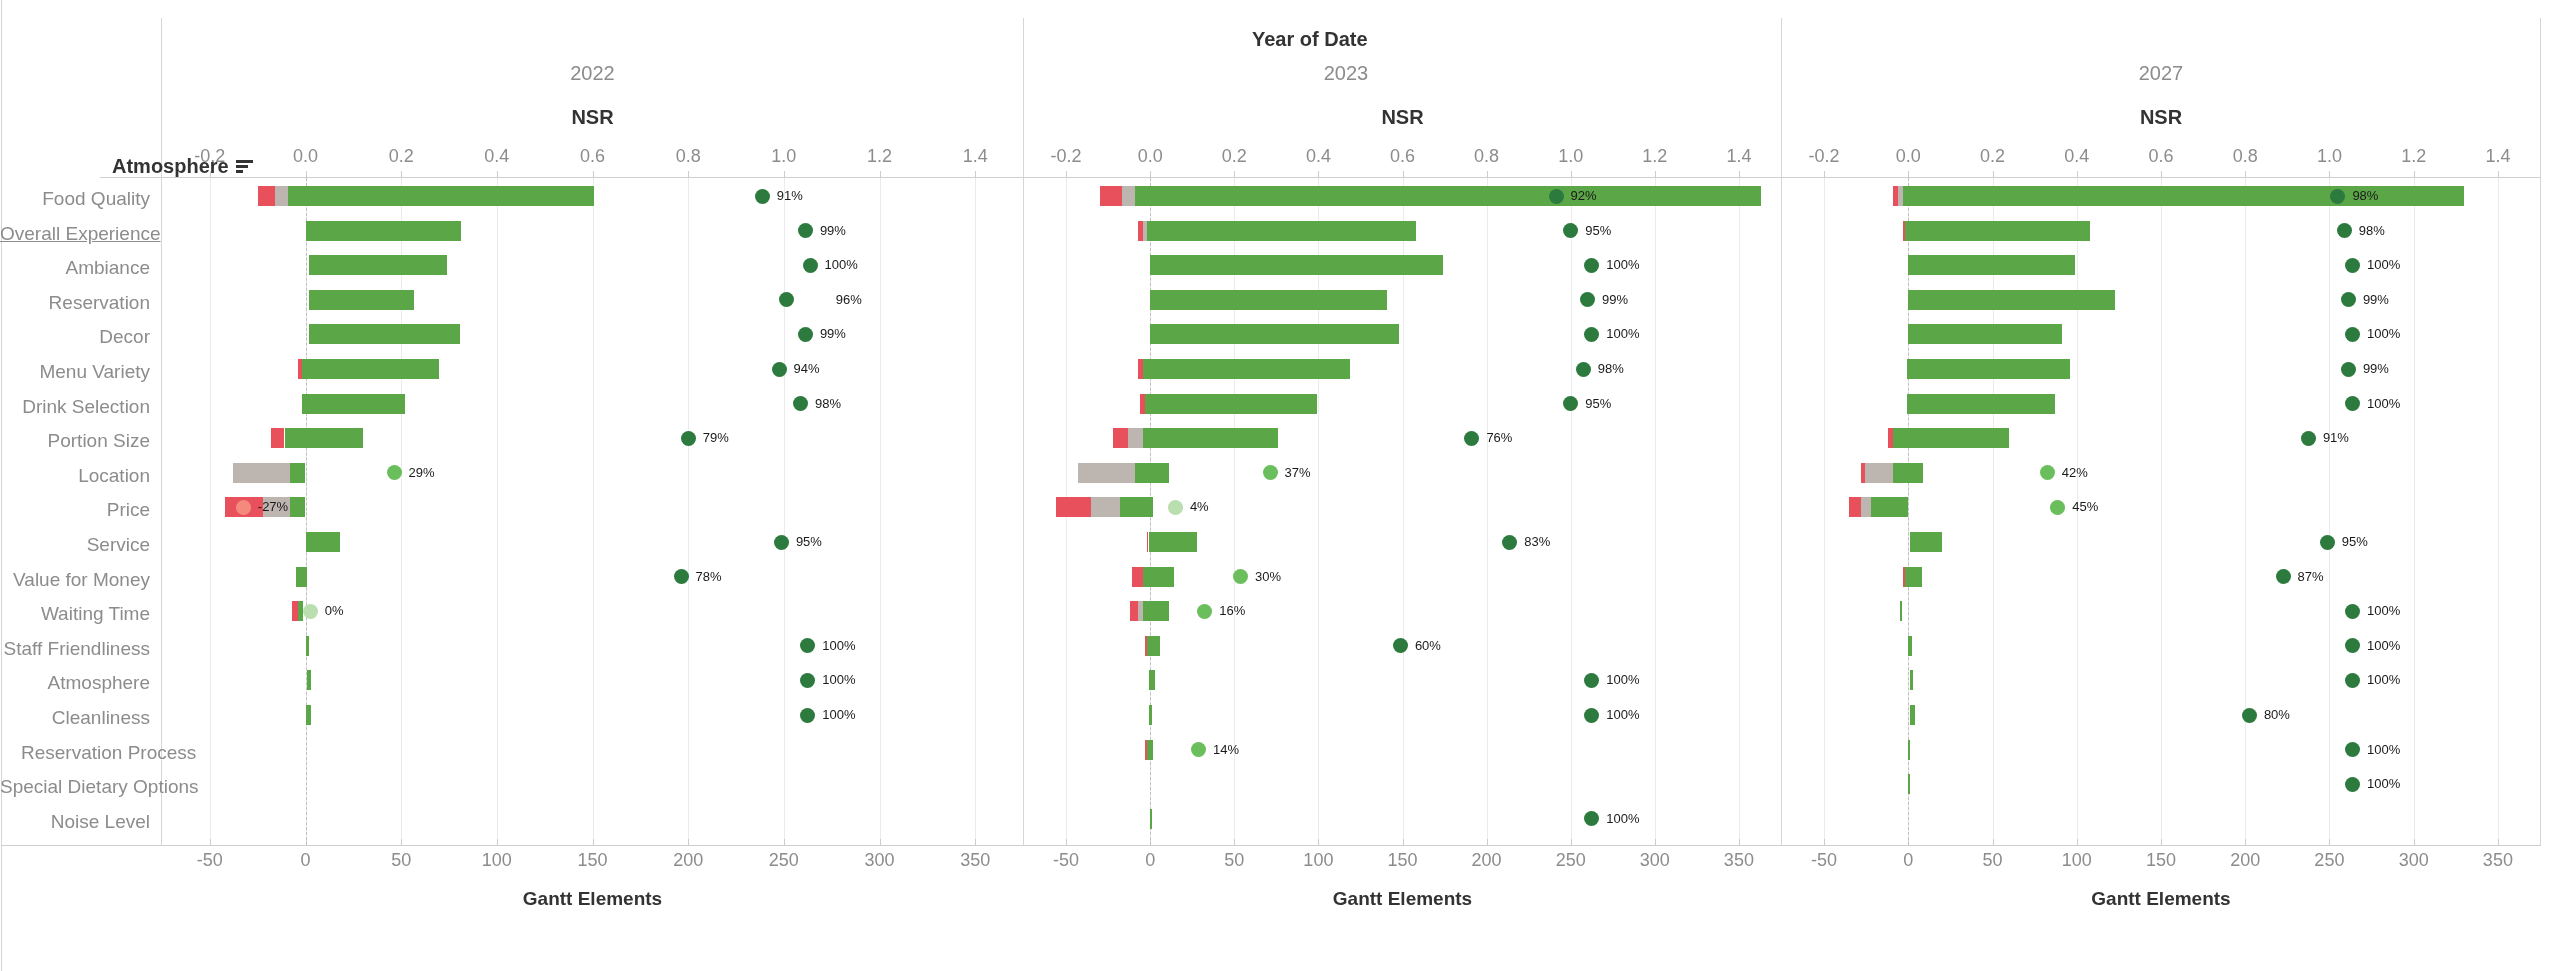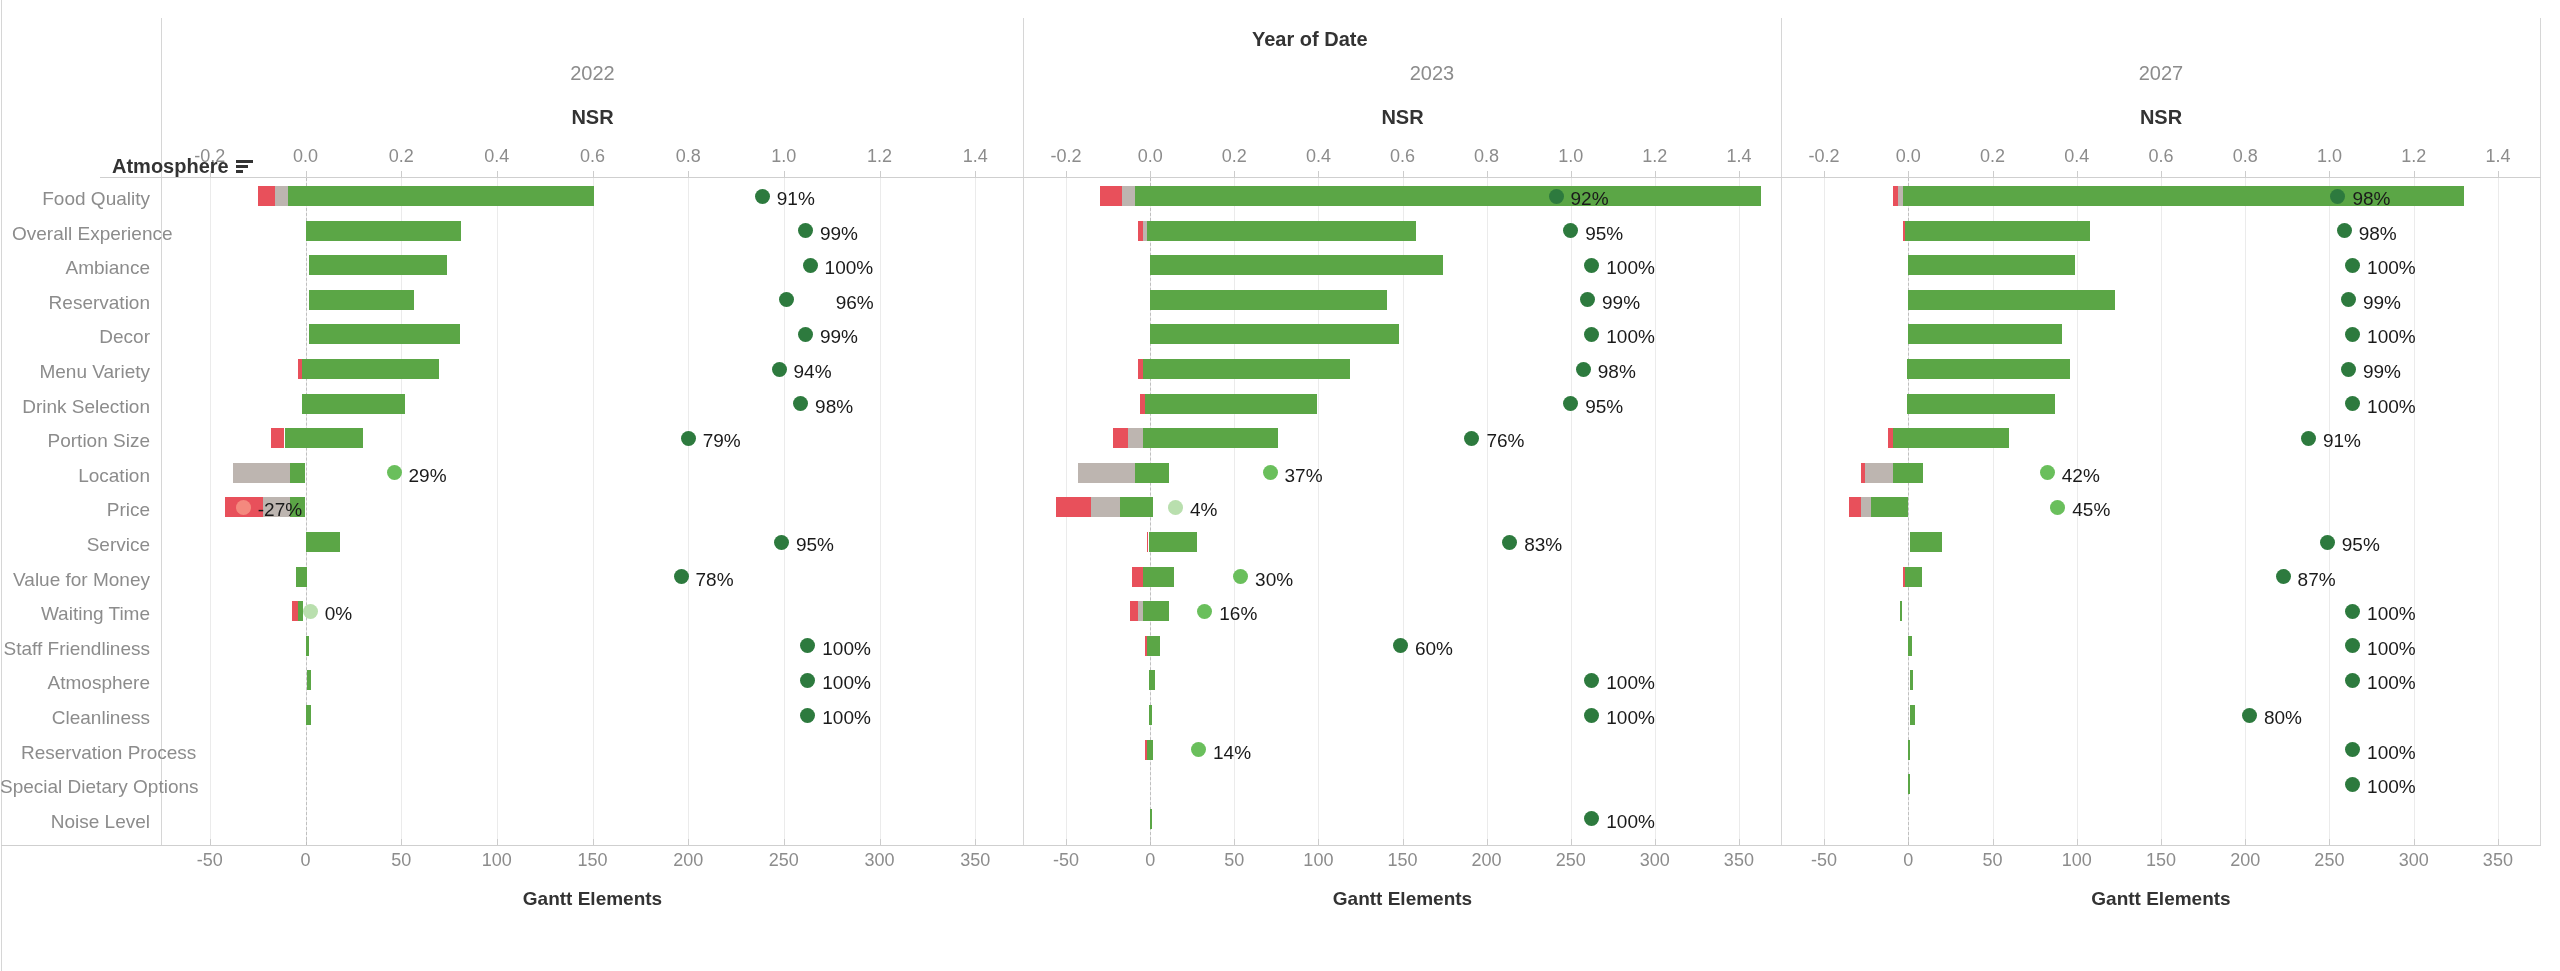--- a/index.html
+++ b/index.html
@@ -131,21 +131,21 @@
   .bar-seg {
     position: absolute;
     height: 20px;
   }
   .dot {
     position: absolute;
     border-radius: 50%;
   }
   .dot-label {
     position: absolute;
-    font-size: 19px;
+    font-size: 13px;
     color: #1a1a1a;
     white-space: nowrap;
     line-height: 1;
   }
 </style>
 </head>
 <body>
 
 <div id="viz">
 
@@ -164,21 +164,21 @@
     <span>Atmosphere</span>
     <span class="sort-icon">
         <i></i>
         <i></i>
         <i></i>
       </span>
   </div>
 
   <div id="dynamic">
       <div class="row-label" style="top:189.0px; width:150px; left:0px;">Food Quality</div>
-<div class="row-label" style="top:223.6px; width:150px; left:12px;">Overall Experience</div>
+<div class="row-label" style="top:223.6px; width:150px; left:0px;text-decoration:underline;">Overall Experience</div>
 <div class="row-label" style="top:258.2px; width:150px; left:0px;">Ambiance</div>
 <div class="row-label" style="top:292.8px; width:150px; left:0px;">Reservation</div>
 <div class="row-label" style="top:327.4px; width:150px; left:0px;">Decor</div>
 <div class="row-label" style="top:362.0px; width:150px; left:0px;">Menu Variety</div>
 <div class="row-label" style="top:396.6px; width:150px; left:0px;">Drink Selection</div>
 <div class="row-label" style="top:431.2px; width:150px; left:0px;">Portion Size</div>
 <div class="row-label" style="top:465.8px; width:150px; left:0px;">Location</div>
 <div class="row-label" style="top:500.4px; width:150px; left:0px;">Price</div>
 <div class="row-label" style="top:535.0px; width:150px; left:0px;">Service</div>
 <div class="row-label" style="top:569.6px; width:150px; left:0px;">Value for Money</div>
@@ -327,21 +327,21 @@
 <div class="bar-seg" style="left:307.4px; top:670.4px; width:3.8px;
                  background:#5ba646;"></div>
 <div class="dot" style="left:800.3px; top:672.9px;
                  width:15px; height:15px; background:#2d7a3e;"></div>
 <div class="dot-label" style="left:822.3px; top:673.4px;">100%</div>
 <div class="bar-seg" style="left:305.5px; top:705.0px; width:5.7px;
                  background:#5ba646;"></div>
 <div class="dot" style="left:800.3px; top:707.5px;
                  width:15px; height:15px; background:#2d7a3e;"></div>
 <div class="dot-label" style="left:822.3px; top:708.0px;">100%</div>
-<div class="panel-year" style="left:1372px; top:62px; width:120px;">2023</div>
+<div class="panel-year" style="left:1286px; top:62px; width:120px;">2023</div>
 <div class="panel-measure" style="left:1342.5px; top:106px; width:120px;">NSR</div>
 <div class="tick-top" style="left:1066.1px; top:146px;">-0.2</div>
 <div class="tick-mark" style="left:1066.1px; top:171px;"></div>
 <div class="grid-v" style="left:1066.1px; top:178px; height:667px;"></div>
 <div class="tick-top" style="left:1150.2px; top:146px;">0.0</div>
 <div class="tick-mark" style="left:1150.2px; top:171px;"></div>
 <div class="grid-v" style="left:1150.2px; top:178px; height:667px;"></div>
 <div class="tick-top" style="left:1234.3px; top:146px;">0.2</div>
 <div class="tick-mark" style="left:1234.3px; top:171px;"></div>
 <div class="grid-v" style="left:1234.3px; top:178px; height:667px;"></div>

